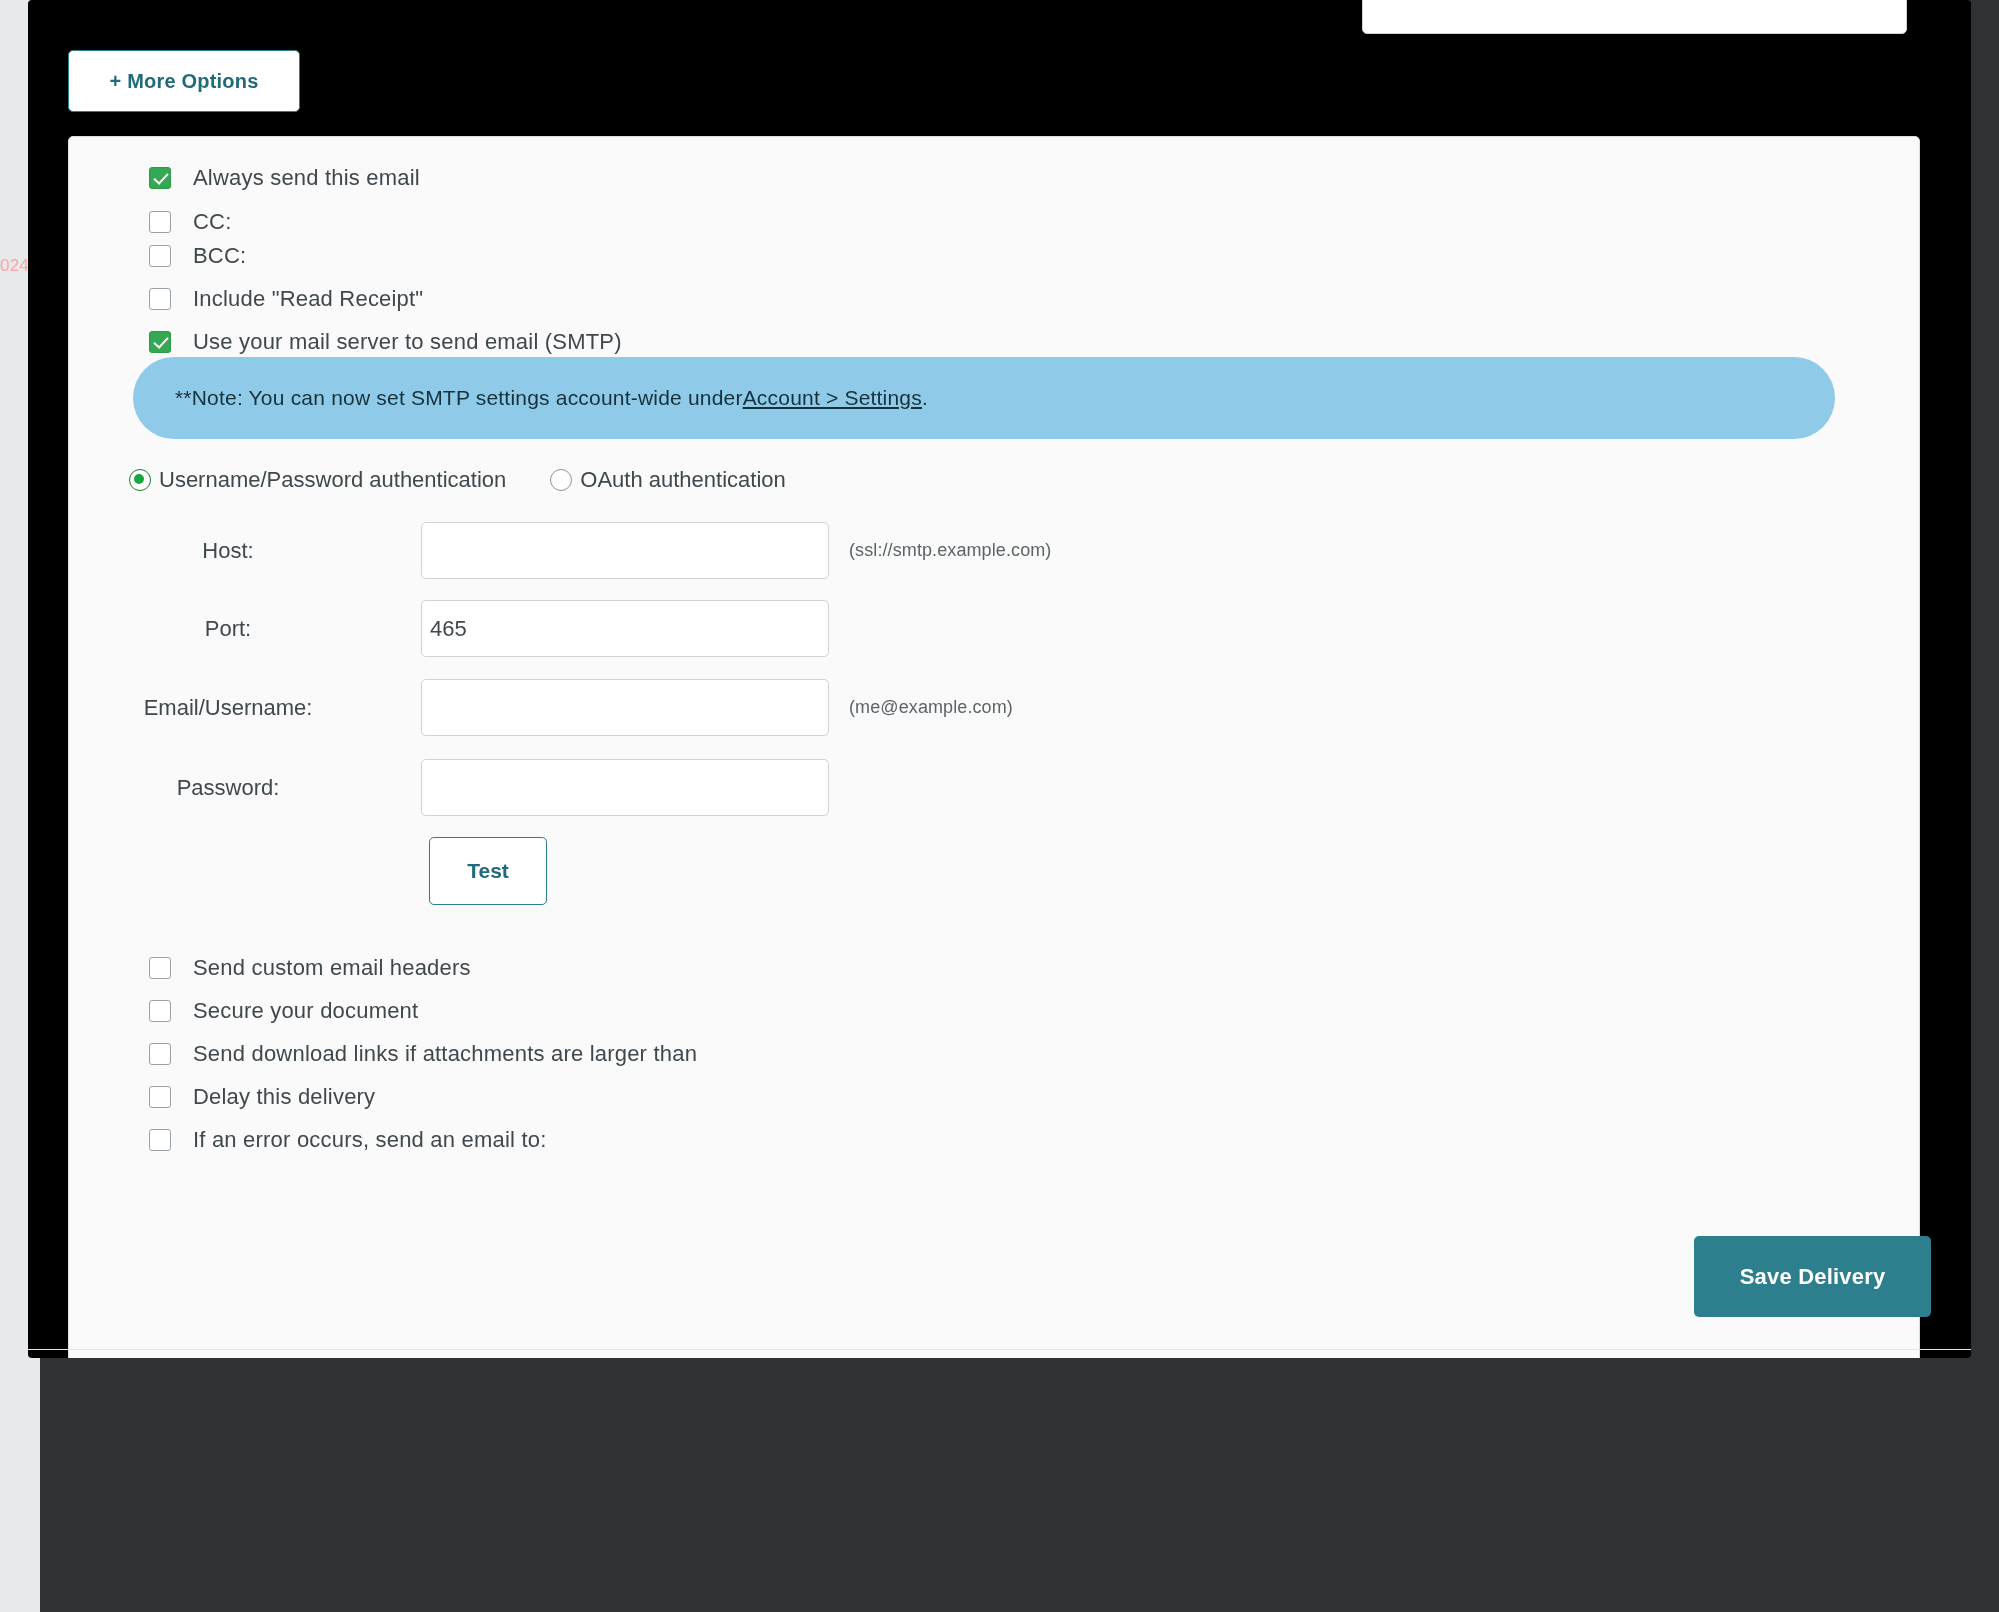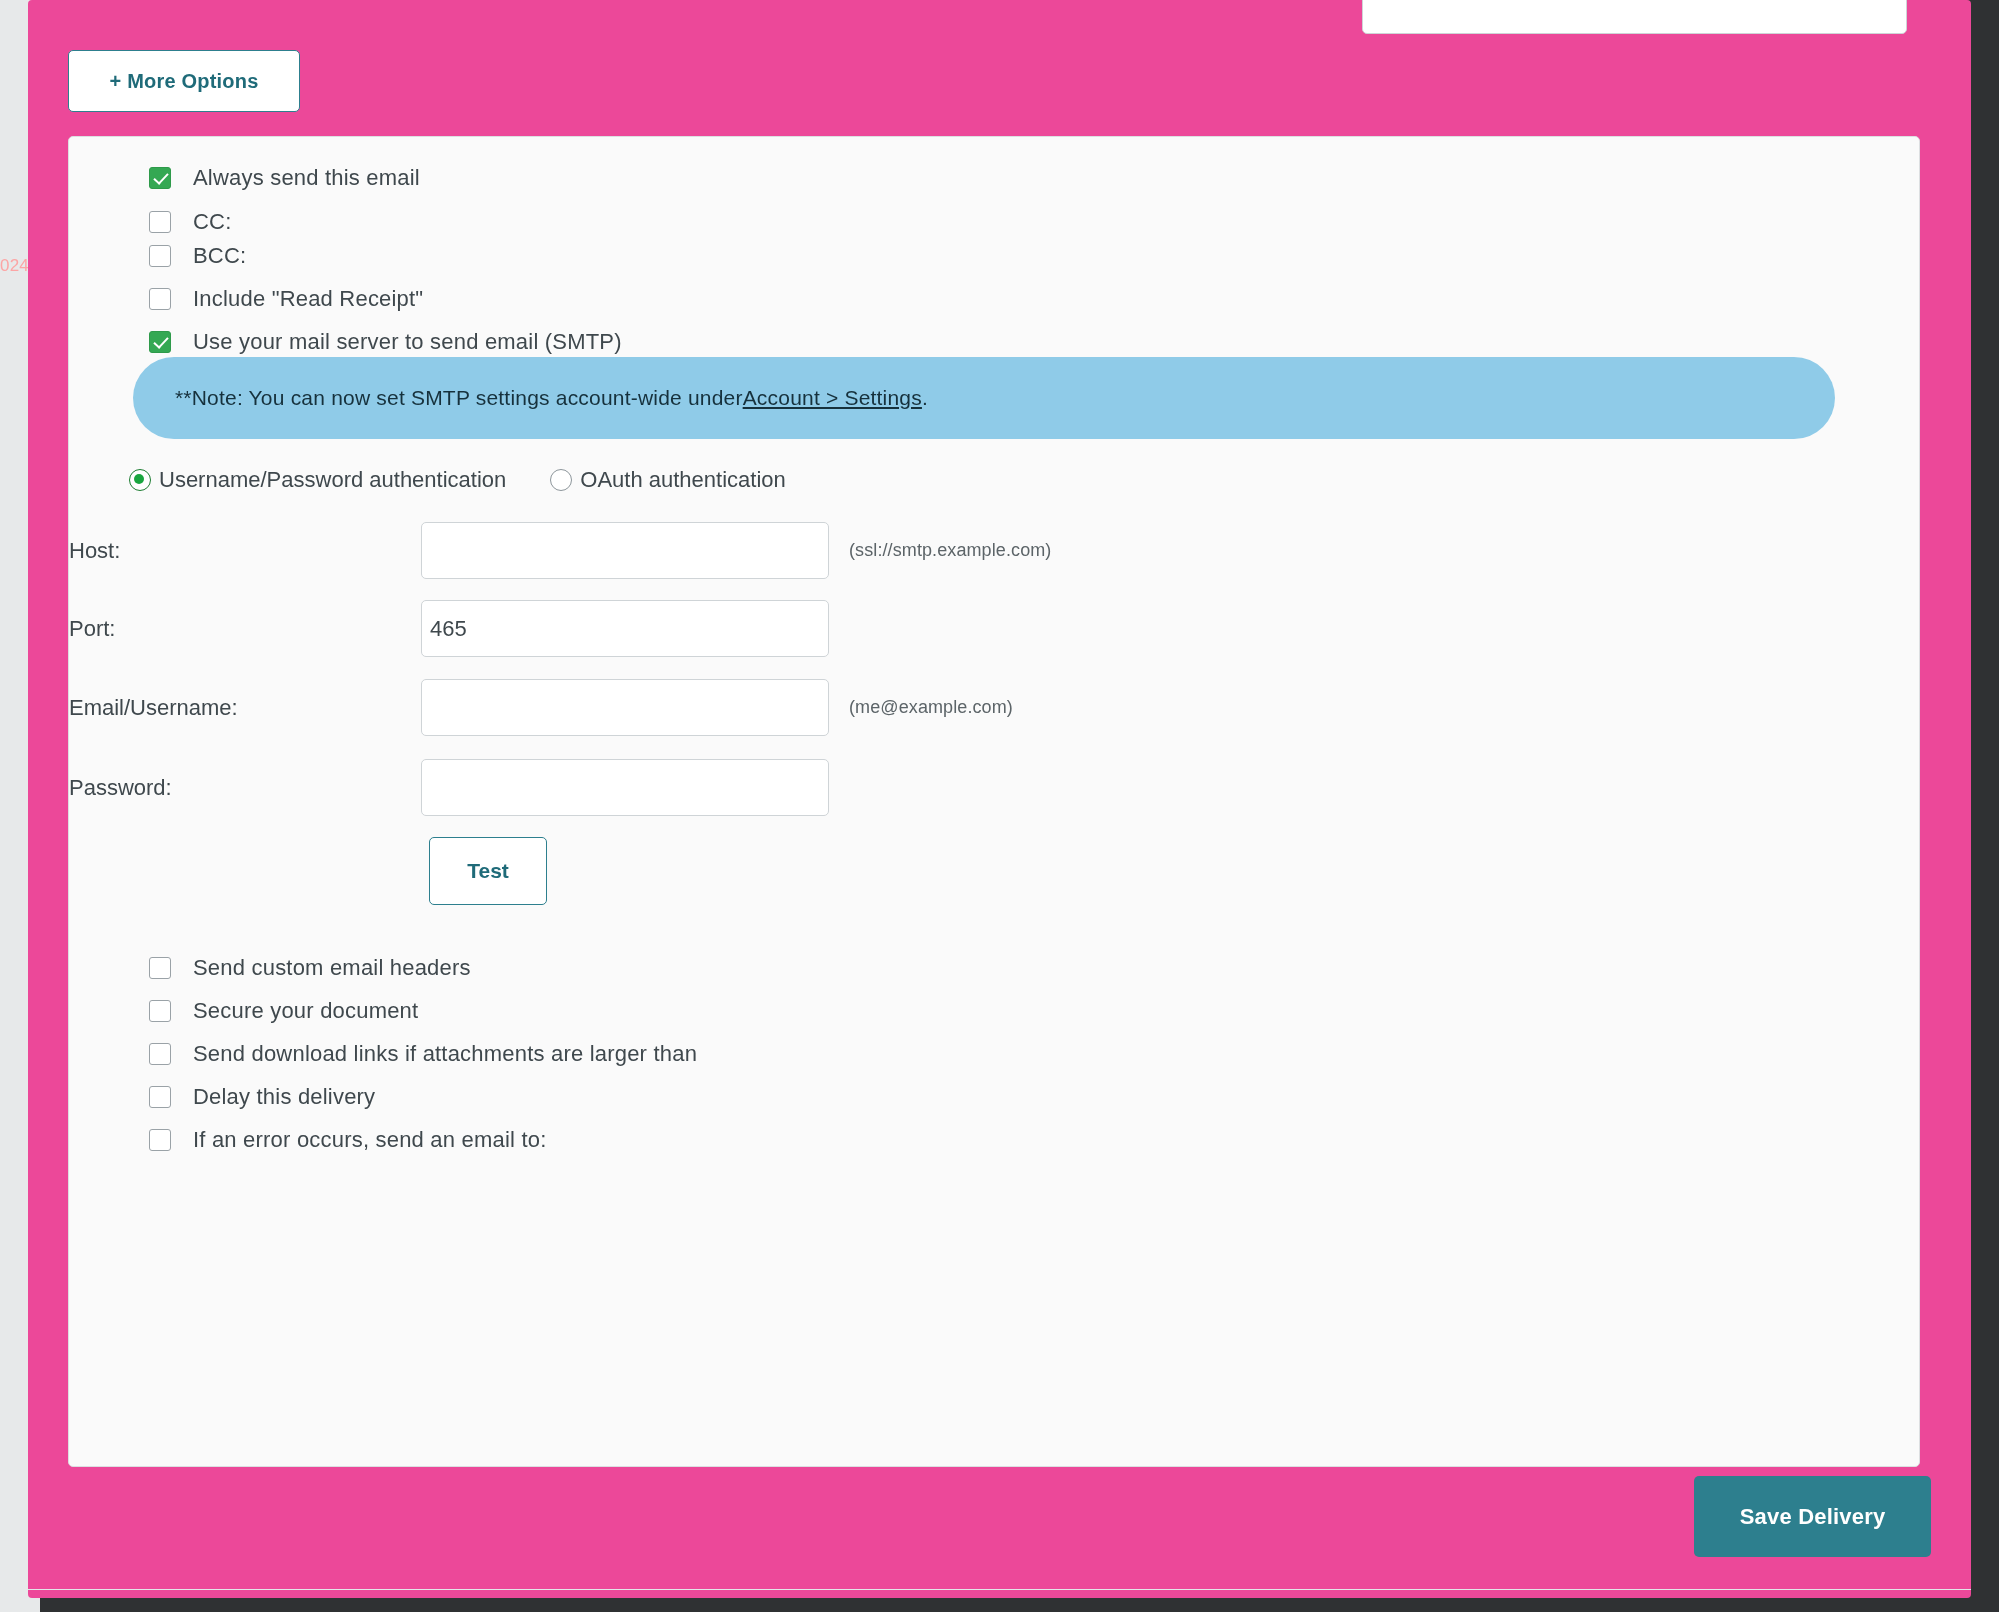--- a/index.html
+++ b/index.html
@@ -26,22 +26,22 @@
     position: absolute;
     left: 0px; top: 256px;
     font-size: 17px;
     color: #fca5a5;
     letter-spacing: .2px;
   }
   .modal {
     position: absolute;
     left: 28px; top: 0;
     width: 1943px;
-    height: 1598px;
-    background: #ec4899;
+    height: 1358px;
+    background: #000000;
     border-radius: 4px;
     overflow: hidden;
   }
   .modal-inner {
     position: relative;
     width: 100%; height: 100%;
   }
   .top-field {
     position: absolute;
     right: 64px; top: -22px;
@@ -161,21 +161,21 @@
     white-space: nowrap;
   }
   .radio-gap { width: 44px; }
   .field-row {
     position: absolute;
     display: flex;
     align-items: center;
   }
   .field-label {
     width: 352px;
-    text-align: left;
+    text-align: center;
     padding-right: 34px;
     font-size: 22px;
     color: #3f484d;
   }
   .field-input {
     width: 408px;
     height: 57px;
     border: 1px solid #cfd4d7;
     border-radius: 5px;
     background: #fff;

